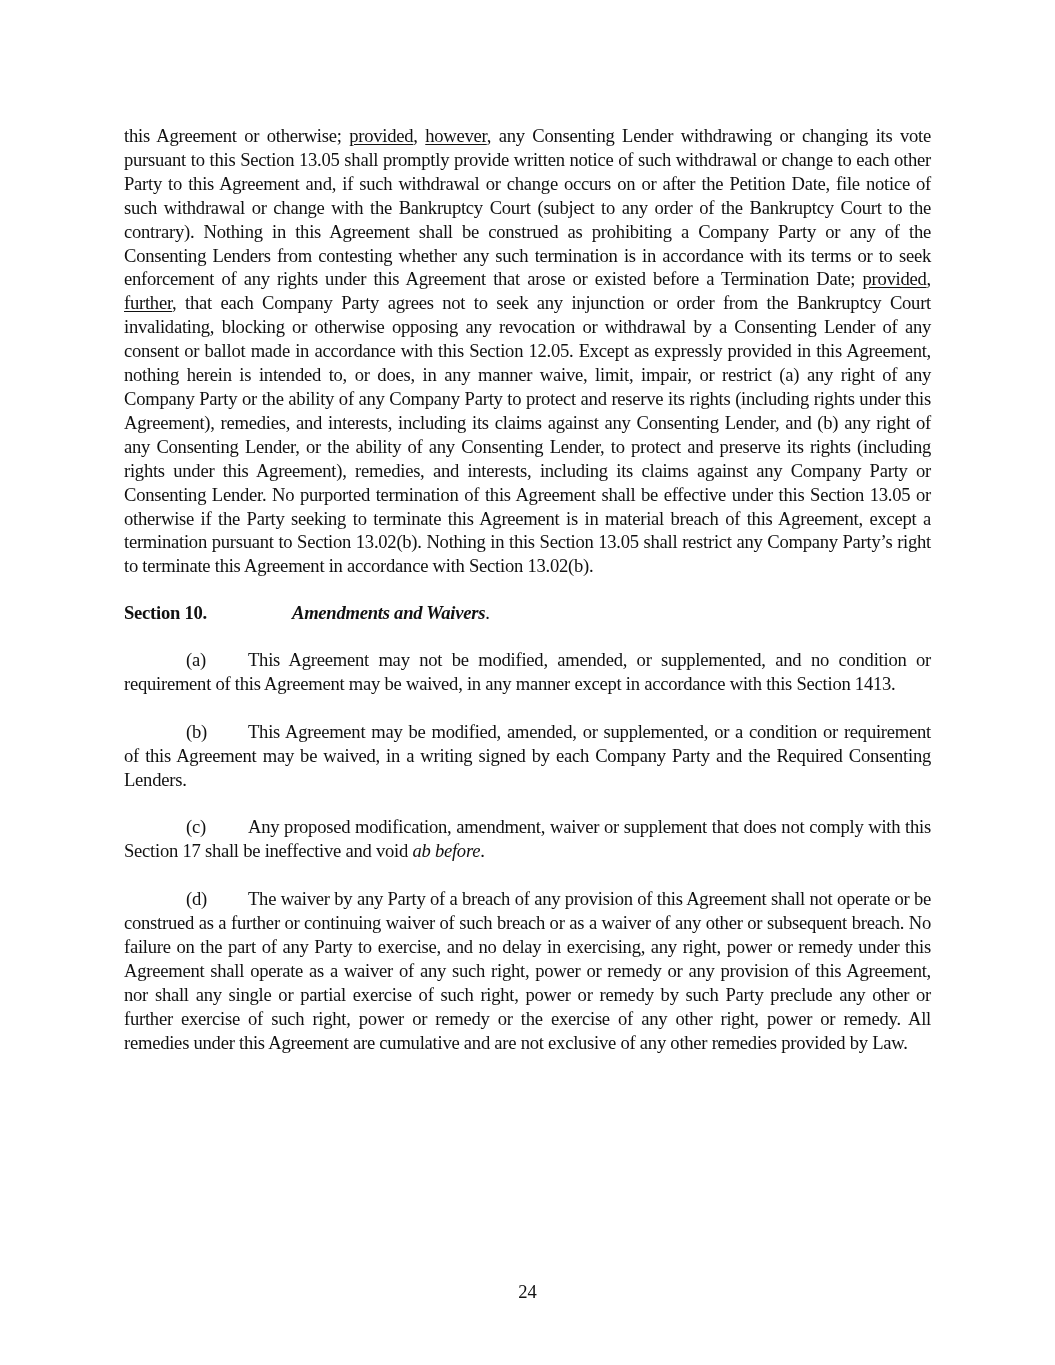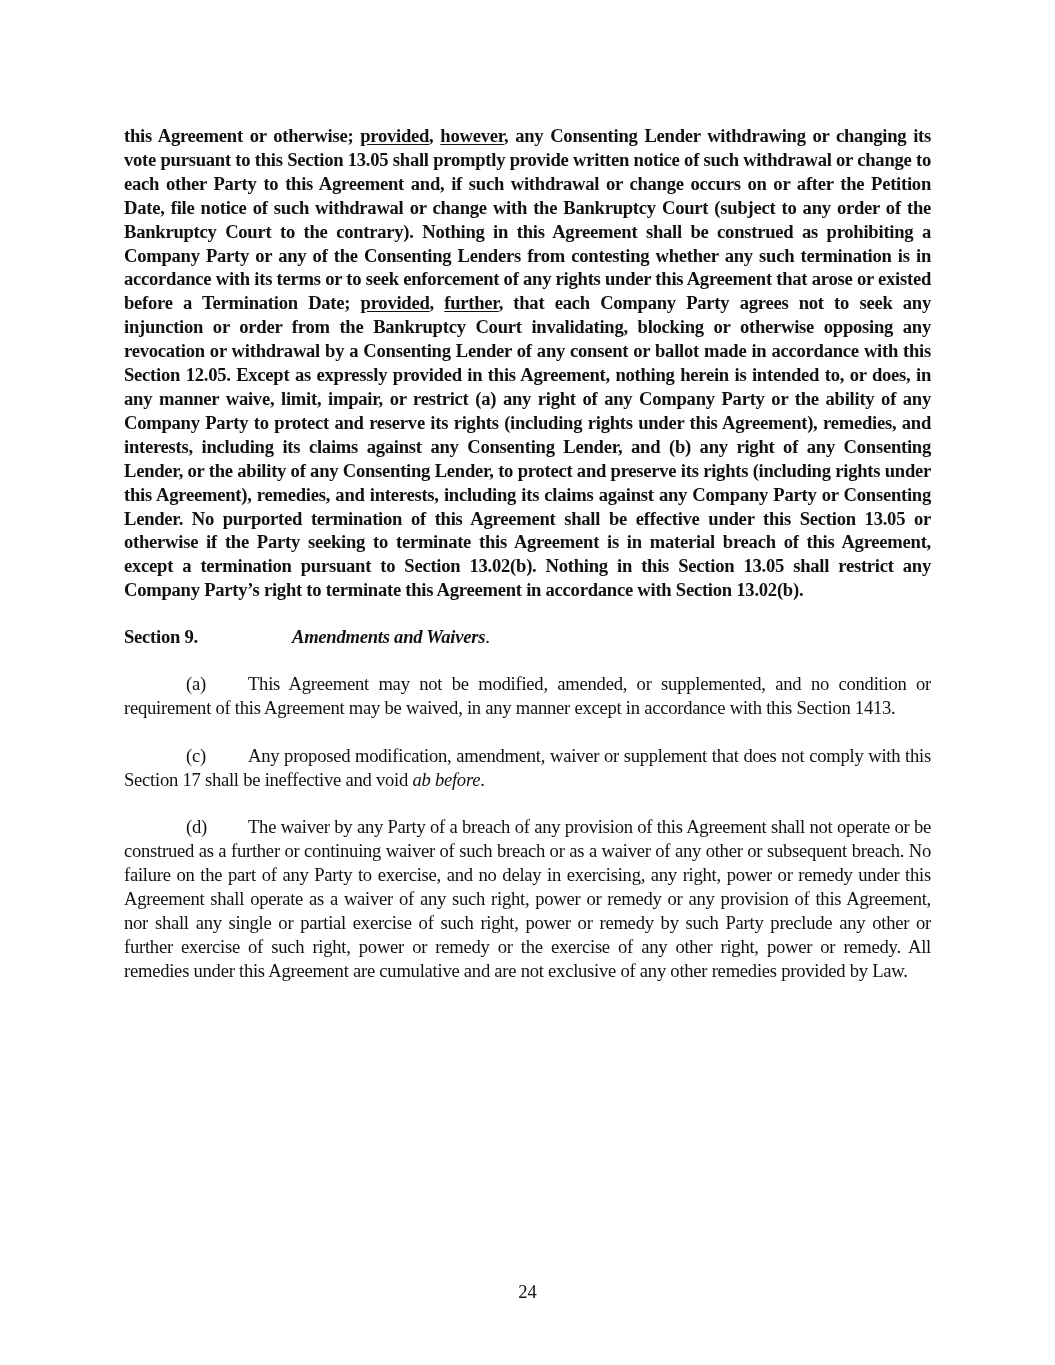--- a/index.html
+++ b/index.html
@@ -24,21 +24,21 @@
     p {
       margin: 0;
       font-size: 18.6px;
       line-height: 23.9px;
       text-align: justify;
       letter-spacing: -0.25px;
       word-spacing: 0px;
     }
     .u { text-decoration: underline; text-underline-offset: 2px; }
     .i { font-style: italic; }
-    .para-top { margin-bottom: 4px; font-weight: bold; }
+    .para-top { margin-bottom: 4px; }
     .heading {
       margin-top: 23px;
       margin-bottom: 23px;
       text-align: left;
     }
     .heading .sec-num {
       display: inline-block;
       width: 124px;
       font-weight: bold;
     }
@@ -66,24 +66,25 @@
       line-height: 24px;
     }
   </style>
 </head>
 <body>
 
 <div class="page">
 
   <p class="para-top"><span>this Agreement or otherwise; </span><span class="u">provided</span><span>, </span><span class="u">however</span><span>, any Consenting Lender withdrawing or changing its vote pursuant to this Section 13.05 shall promptly provide written notice of such withdrawal or change to each other Party to this Agreement and, if such withdrawal or change occurs on or after the Petition Date, file notice of such withdrawal or change with the Bankruptcy Court (subject to any order of the Bankruptcy Court to the contrary).  Nothing in this Agreement shall be construed as prohibiting a Company Party or any of the Consenting Lenders from contesting whether any such termination is in accordance with its terms or to seek enforcement of any rights under this Agreement that arose or existed before a Termination Date; </span><span class="u">provided</span><span>, </span><span class="u">further</span><span>, that each Company Party agrees not to seek any injunction or order from the Bankruptcy Court invalidating, blocking or otherwise opposing any revocation or withdrawal by a Consenting Lender of any consent or ballot made in accordance with this Section 12.05.  Except as expressly provided in this Agreement, nothing herein is intended to, or does, in any manner waive, limit, impair, or restrict (a) any right of any Company Party or the ability of any Company Party to protect and reserve its rights (including rights under this Agreement), remedies, and interests, including its claims against any Consenting Lender, and (b) any right of any Consenting Lender, or the ability of any Consenting Lender, to protect and preserve its rights (including rights under this Agreement), remedies, and interests, including its claims against any Company Party or Consenting Lender. No purported termination of this Agreement shall be effective under this Section 13.05 or otherwise if the Party seeking to terminate this Agreement is in material breach of this Agreement, except a termination pursuant to Section 13.02(b).  Nothing in this Section 13.05 shall restrict any Company Party’s right to terminate this Agreement in accordance with Section 13.02(b).</span></p>
 
-  <p class="heading"><span class="sec-num">Section 9.</span><span class="sec-title">Amendments and Waivers</span><span>.</span></p>
+  <p class="heading"><span class="sec-num">Section 10.</span><span class="sec-title">Amendments and Waivers</span><span>.</span></p>
 
   <p class="sub"><span class="lbl">(a)</span><span>This Agreement may not be modified, amended, or supplemented, and no condition or requirement of this Agreement may be waived, in any manner except in accordance with this Section 1413.</span></p>
 
+  <p class="sub"><span class="lbl">(b)</span><span>This Agreement may be modified, amended, or supplemented, or a condition or requirement of this Agreement may be waived, in a writing signed by each Company Party and the Required Consenting Lenders.</span></p>
 
   <p class="sub"><span class="lbl">(c)</span><span>Any proposed modification, amendment, waiver or supplement that does not comply with this Section 17 shall be ineffective and void </span><span class="i">ab before</span><span>.</span></p>
 
   <p class="sub"><span class="lbl">(d)</span><span>The waiver by any Party of a breach of any provision of this Agreement shall not operate or be construed as a further or continuing waiver of such breach or as a waiver of any other or subsequent breach.  No failure on the part of any Party to exercise, and no delay in exercising, any right, power or remedy under this Agreement shall operate as a waiver of any such right, power or remedy or any provision of this Agreement, nor shall any single or partial exercise of such right, power or remedy by such Party preclude any other or further exercise of such right, power or remedy or the exercise of any other right, power or remedy.  All remedies under this Agreement are cumulative and are not exclusive of any other remedies provided by Law.</span></p>
 
 </div>
 
 <div class="page-number">24</div>
 
 </body></html>

